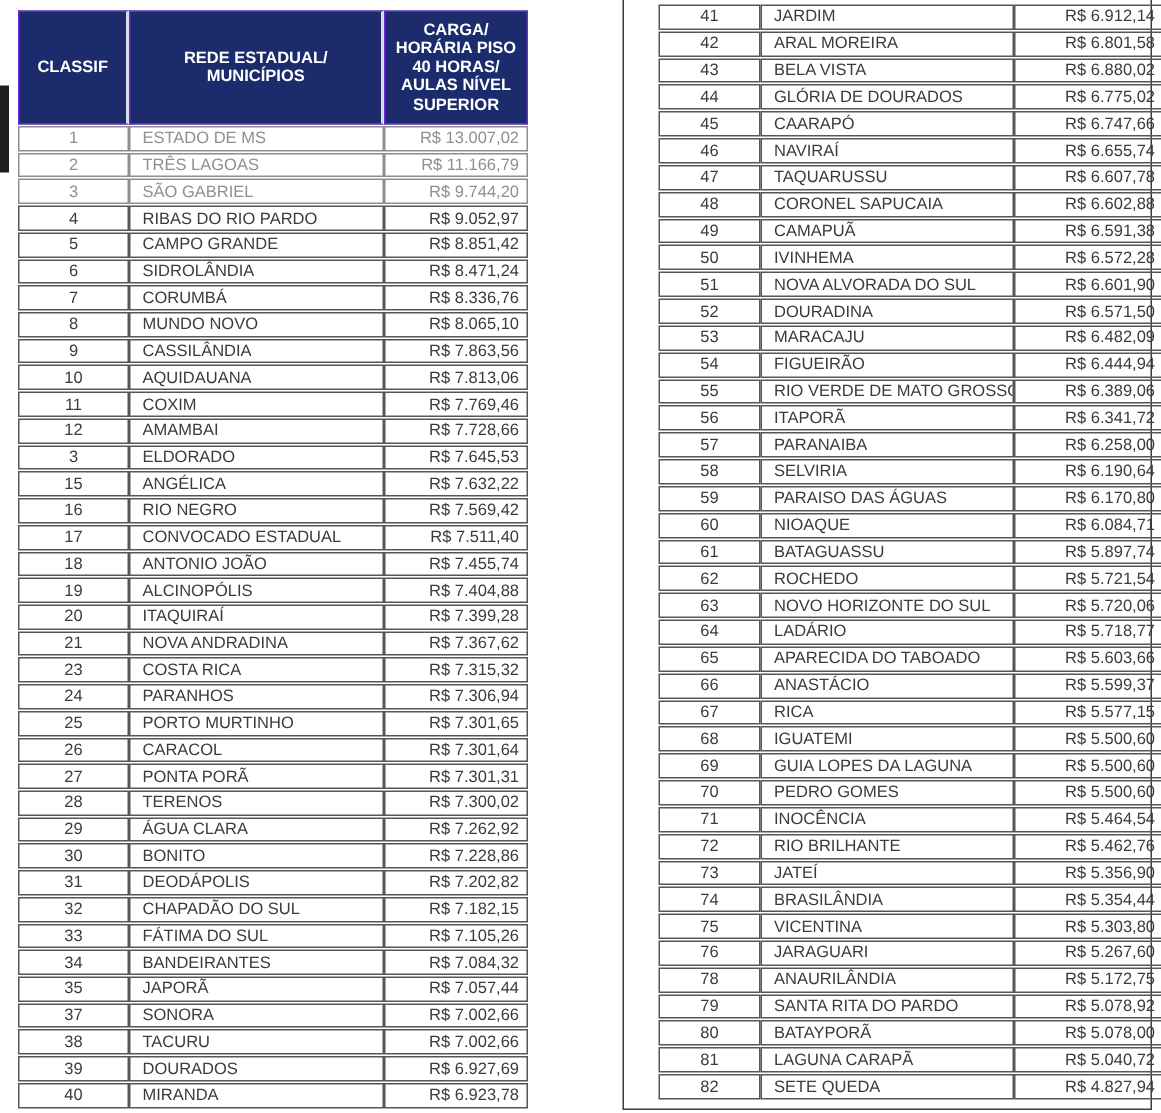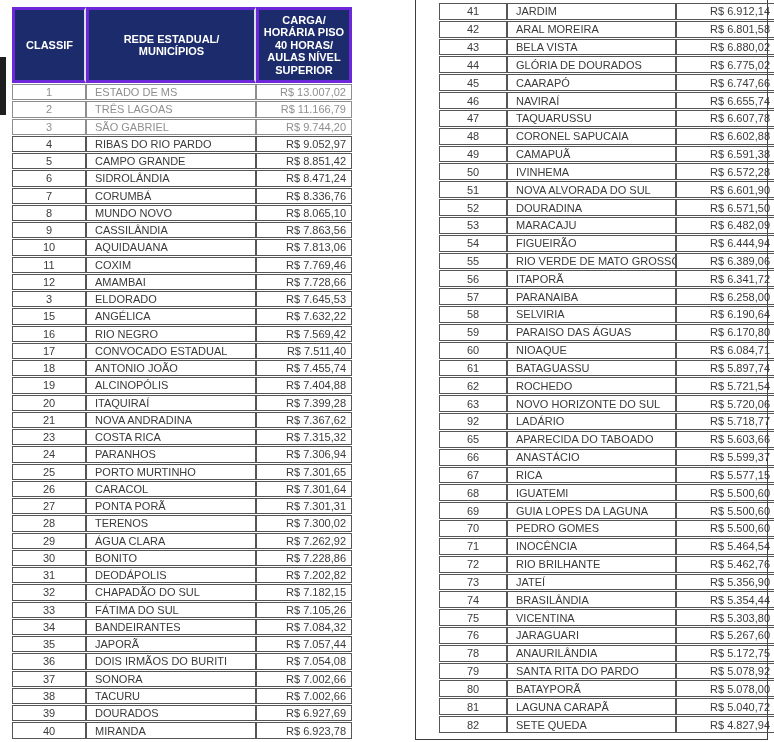--- a/index.html
+++ b/index.html
@@ -8,21 +8,21 @@
 
   .scan-mark { position: absolute; left: 0; top: 57px; width: 6px; height: 58px; background: #1f1f1f; }
 
   table { border-collapse: separate; border-spacing: 0 1px; table-layout: fixed; position: absolute; }
 
   
   #left-table { left: 12px; top: 6px; width: 340px; height: 734px; }
   #left-table thead th {
     background: #1c2b6b; color: #ffffff; font-weight: bold; font-size: 11px; line-height: 12.5px;
     text-align: center; vertical-align: middle; white-space: pre-line;
-    border: 3px solid #6d28d9; height: 76px;
+    border: 1px solid #6d28d9; height: 76px;
   }
   #left-table thead th.sep { border-right: 2px solid #d9dde8; }
 
   
   #right-outer { position: absolute; left: 415px; top: -2px; width: 353px; height: 742px; border: 1px solid #3d3d3d; }
   #right-table { left: 424px; top: 2px; width: 337px; height: 732px; padding-left: 15px; }
 
   td {
     border: 1px solid #565656; font-size: 11px; color: #3b3b3b;
     overflow: hidden; white-space: nowrap; vertical-align: middle;
@@ -216,25 +216,20 @@
         <td class="center">34</td>
         <td class="left">BANDEIRANTES</td>
         <td class="right">R$ 7.084,32</td>
       </tr>
       <tr>
         <td class="center">35</td>
         <td class="left">JAPORÃ</td>
         <td class="right">R$ 7.057,44</td>
       </tr>
       <tr>
-        <td class="center">36</td>
-        <td class="left">DOIS IRMÃOS DO BURITI</td>
-        <td class="right">R$ 7.054,08</td>
-      </tr>
-      <tr>
         <td class="center">37</td>
         <td class="left">SONORA</td>
         <td class="right">R$ 7.002,66</td>
       </tr>
       <tr>
         <td class="center">38</td>
         <td class="left">TACURU</td>
         <td class="right">R$ 7.002,66</td>
       </tr>
       <tr>
@@ -368,21 +363,21 @@
         <td class="center">62</td>
         <td class="left">ROCHEDO</td>
         <td class="right">R$ 5.721,54</td>
       </tr>
       <tr>
         <td class="center">63</td>
         <td class="left">NOVO HORIZONTE DO SUL</td>
         <td class="right">R$ 5.720,06</td>
       </tr>
       <tr>
-        <td class="center">92</td>
+        <td class="center">64</td>
         <td class="left">LADÁRIO</td>
         <td class="right">R$ 5.718,77</td>
       </tr>
       <tr>
         <td class="center">65</td>
         <td class="left">APARECIDA DO TABOADO</td>
         <td class="right">R$ 5.603,66</td>
       </tr>
       <tr>
         <td class="center">66</td>

